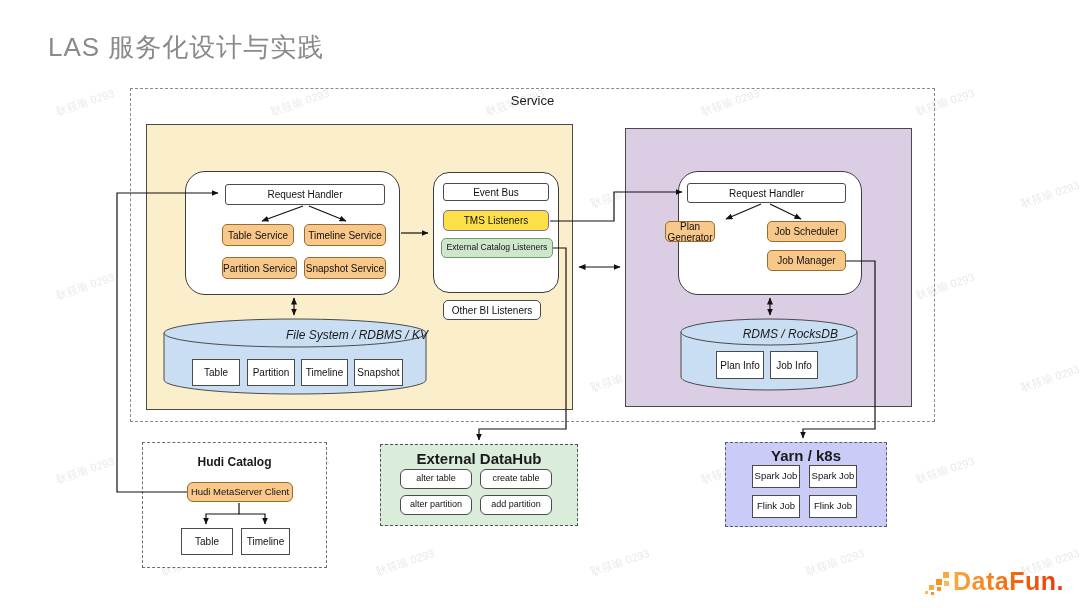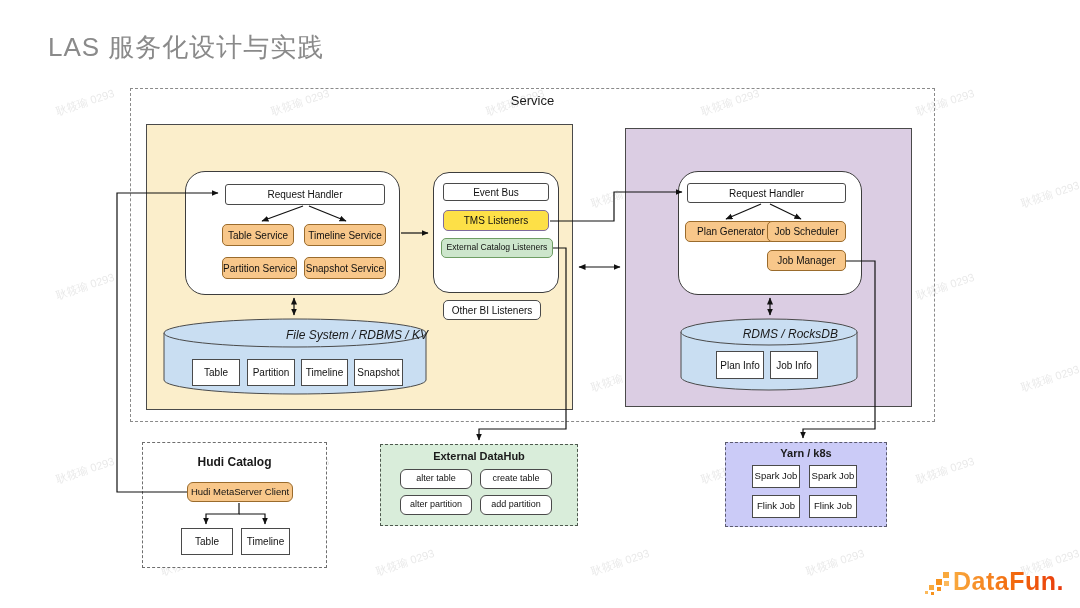--- a/index.html
+++ b/index.html
@@ -15,21 +15,21 @@
         border:1px solid #4a4a4a;background:#fff;font-size:10px;line-height:1.1;
         color:#111;box-sizing:border-box;text-align:center;z-index:3;}
   .r3{border-radius:3px}.r5{border-radius:5px}.r6{border-radius:6px}
   .orange{background:#F8C78A;border-color:#9a6b2c;}
   .purplei{background:#fde047;border-color:#7e6b9c;}
   .greeni{background:#CDE6CC;border-color:#6f9e64;}
   .container-lg{position:absolute;box-sizing:border-box;z-index:1;}
   .blocktitle{position:absolute;width:100%;text-align:center;font-weight:bold;
               font-size:12.5px;z-index:2;}
   .dashedtitle{position:absolute;width:100%;text-align:center;font-weight:bold;
-               font-size:11px;z-index:2;}
+               font-size:15px;z-index:2;}
   .cyl-label{position:absolute;width:100%;text-align:right;font-size:12px;z-index:2;font-style:italic;}
   .inner-round{position:absolute;background:#fff;border:1px solid #3d3d3d;
                border-radius:20px;z-index:2;box-sizing:border-box;}
   #connector-layer{position:absolute;inset:0;z-index:5;pointer-events:none;}
   .page-title{position:absolute;left:48px;top:30px;font-size:26px;color:#8a8a8a;
               letter-spacing:1px;z-index:2;}
   .service-label{position:absolute;text-align:center;font-size:13px;z-index:2;}
   
   .logo{position:absolute;right:16px;bottom:12px;display:flex;align-items:flex-end;z-index:4;}
   .logo-text{font-size:25px;font-weight:bold;color:#F26822;letter-spacing:0.5px;}
@@ -105,21 +105,21 @@
     <div class="node" style="left:29px;top:41px;width:48px;height:27px;">Table</div>
     <div class="node" style="left:84px;top:41px;width:48px;height:27px;">Partition</div>
     <div class="node" style="left:138px;top:41px;width:47px;height:27px;">Timeline</div>
     <div class="node" style="left:191px;top:41px;width:49px;height:27px;">Snapshot</div>
   </div>
 
   <div class="container-lg" style="left:625px;top:128px;width:287px;height:279px;background:#DBCDE3;border:1px solid #4a4a4a;"></div>
 
   <div class="inner-round" style="left:678px;top:171px;width:184px;height:124px;"></div>
   <div class="node r3" style="left:687px;top:183px;width:159px;height:20px;">Request Handler</div>
-  <div class="node orange r5" style="left:685px;top:221px;width:92px;height:21px;">Plan Generator</div>
+  <div class="node orange r5" style="left:665px;top:221px;width:50px;height:21px;">Plan Generator</div>
   <div class="node orange r5" style="left:767px;top:221px;width:79px;height:21px;">Job Scheduler</div>
   <div class="node orange r5" style="left:767px;top:250px;width:79px;height:21px;">Job Manager</div>
 
   <div class="abs" style="left:680px;top:318px;width:158px;height:74px;z-index:2;">
     <svg width="178" height="74">
       <path d="M1,14 L1,59 A88,13 0 0 0 177,59 L177,14" fill="#C9DEF2" stroke="#4a4a4a"></path>
       <ellipse cx="89" cy="14" rx="88" ry="13" fill="#C9DEF2" stroke="#4a4a4a"></ellipse>
     </svg>
     <div class="cyl-label" style="top:9px;">RDMS / RocksDB</div>
     <div class="node" style="left:36px;top:33px;width:48px;height:28px;">Plan Info</div>

